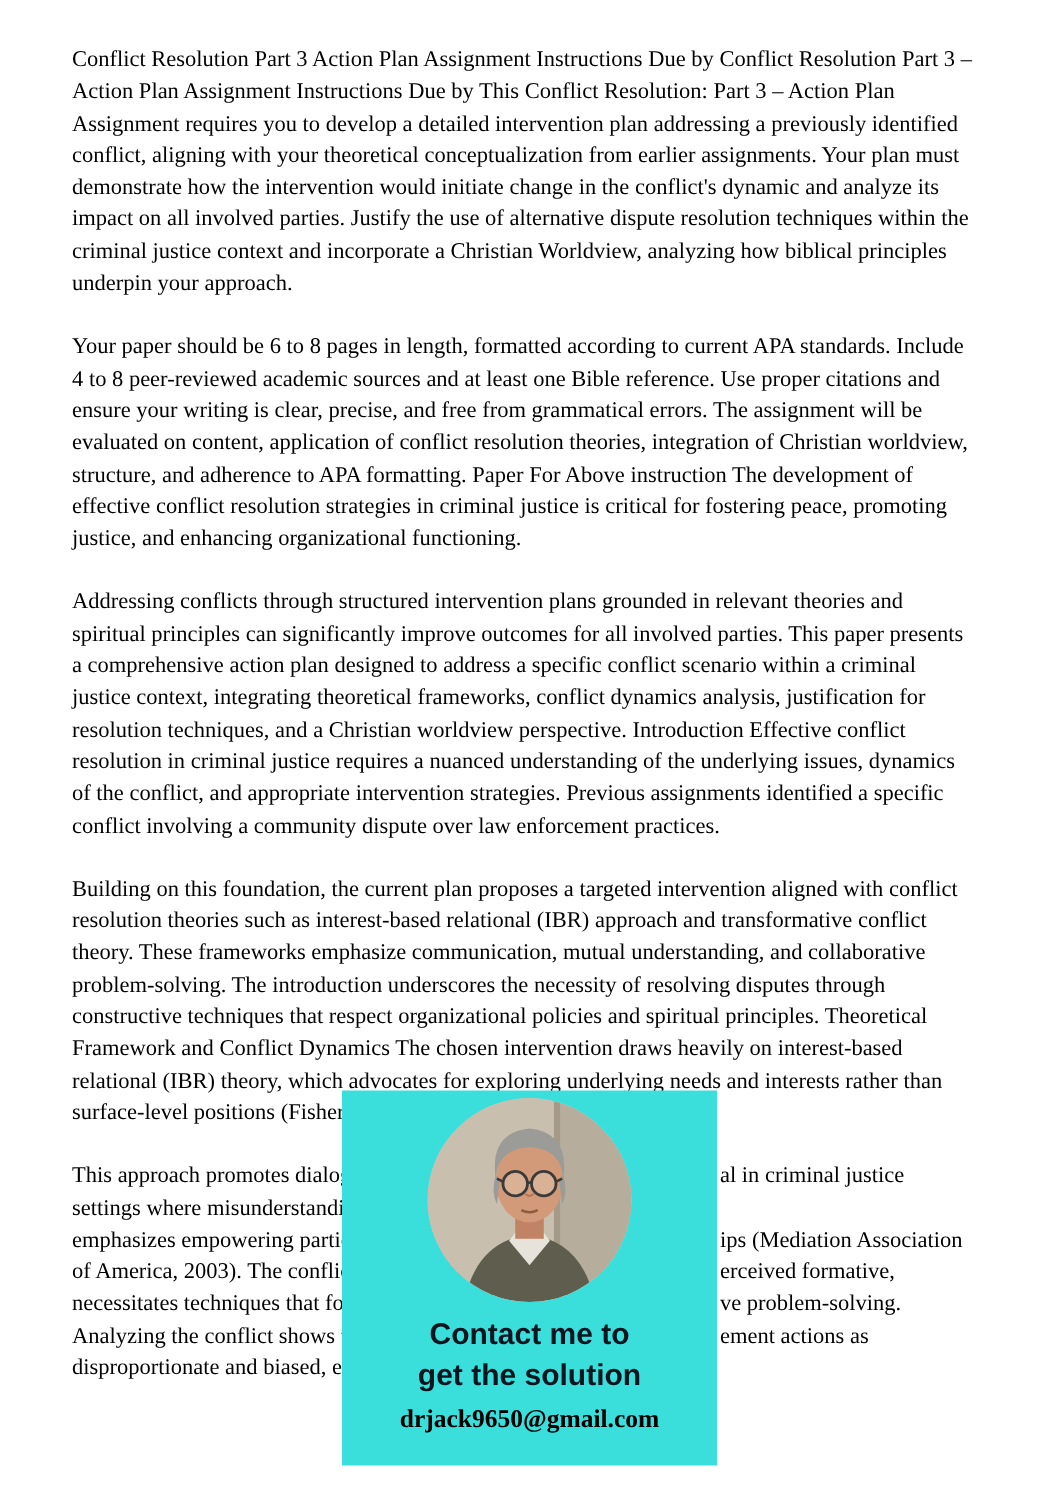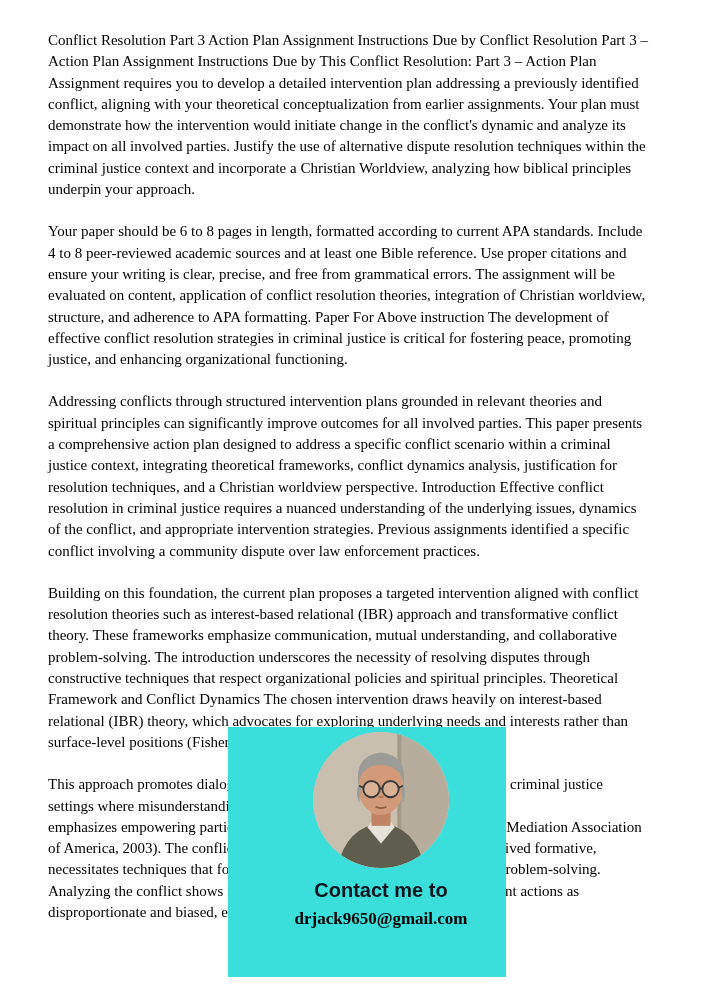--- a/index.html
+++ b/index.html
@@ -38,21 +38,20 @@
     position: absolute;
     left: 228px;
     top: 727px;
     width: 250px;
     height: 250px;
     background: #3adfdb;
     display: flex;
     flex-direction: column;
     align-items: center;
     z-index: 5;
-    padding-left: 28px;
   }
   .avatar {
     width: 136px;
     height: 136px;
     margin-top: 5px;
     border-radius: 50%;
     overflow: hidden;
     background: #cfc5b2;
     flex: none;
   }
@@ -140,17 +139,18 @@
           <line x1="48.6" y1="41.5" x2="51.4" y2="41.5" stroke="#3a3a3a" stroke-width="1.4"></line>
           <line x1="37" y1="41" x2="34" y2="39.5" stroke="#3a3a3a" stroke-width="1.2"></line>
           <line x1="63" y1="41" x2="66" y2="39.5" stroke="#3a3a3a" stroke-width="1.2"></line>
           <path d="M46 55 Q50 57 54 55" stroke="#8c5a3e" stroke-width="1.2" fill="none"></path>
           <path d="M48 47 Q50 49 52 47" stroke="#b27653" stroke-width="1" fill="none"></path>
         </g>
       </svg>
     </div>
     <div class="popup-heading">
       <div>Contact me to</div>
+      <div>get the solution</div>
     </div>
     <div class="popup-email">drjack9650@gmail.com</div>
   </div>
 
 </div>
 
 </body></html>

